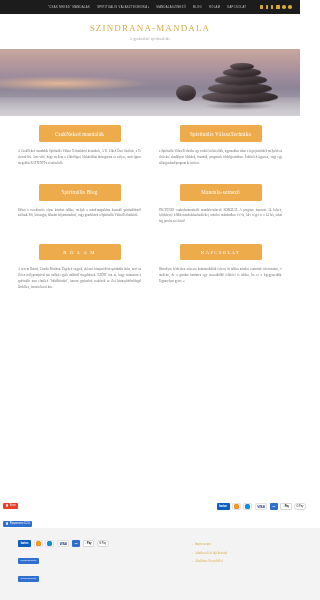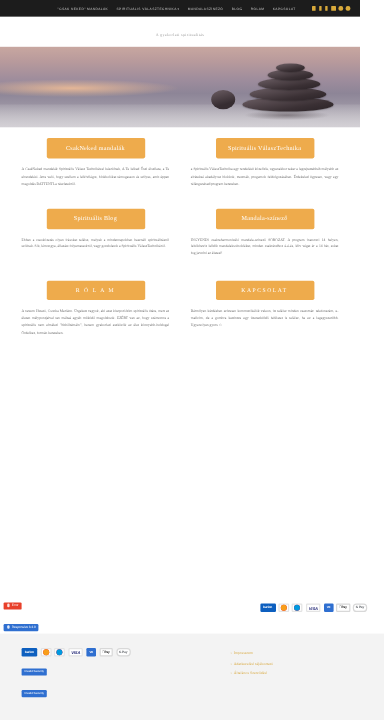--- a/index.html
+++ b/index.html
@@ -232,20 +232,21 @@
     <span class="soc-ico"></span>
     <span class="soc-ico tall"></span>
     <span class="soc-ico tall"></span>
     <span class="soc-ico"></span>
     <span class="soc-ico circle"></span>
     <span class="soc-ico circle"></span>
   </div>
 </div>
 
 <div class="brand">
+  <div class="brand-title">SZINDRANA-MANDALA</div>
   <div class="brand-sub">A gyakorlati spiritualitás</div>
 </div>
 
 <div class="hero">
   <div class="hero-glow"></div>
   <div class="hero-water"></div>
   <div class="stones">
     <div class="pebble"></div>
     <div class="refl"></div>
     <div class="stone s1"></div>

